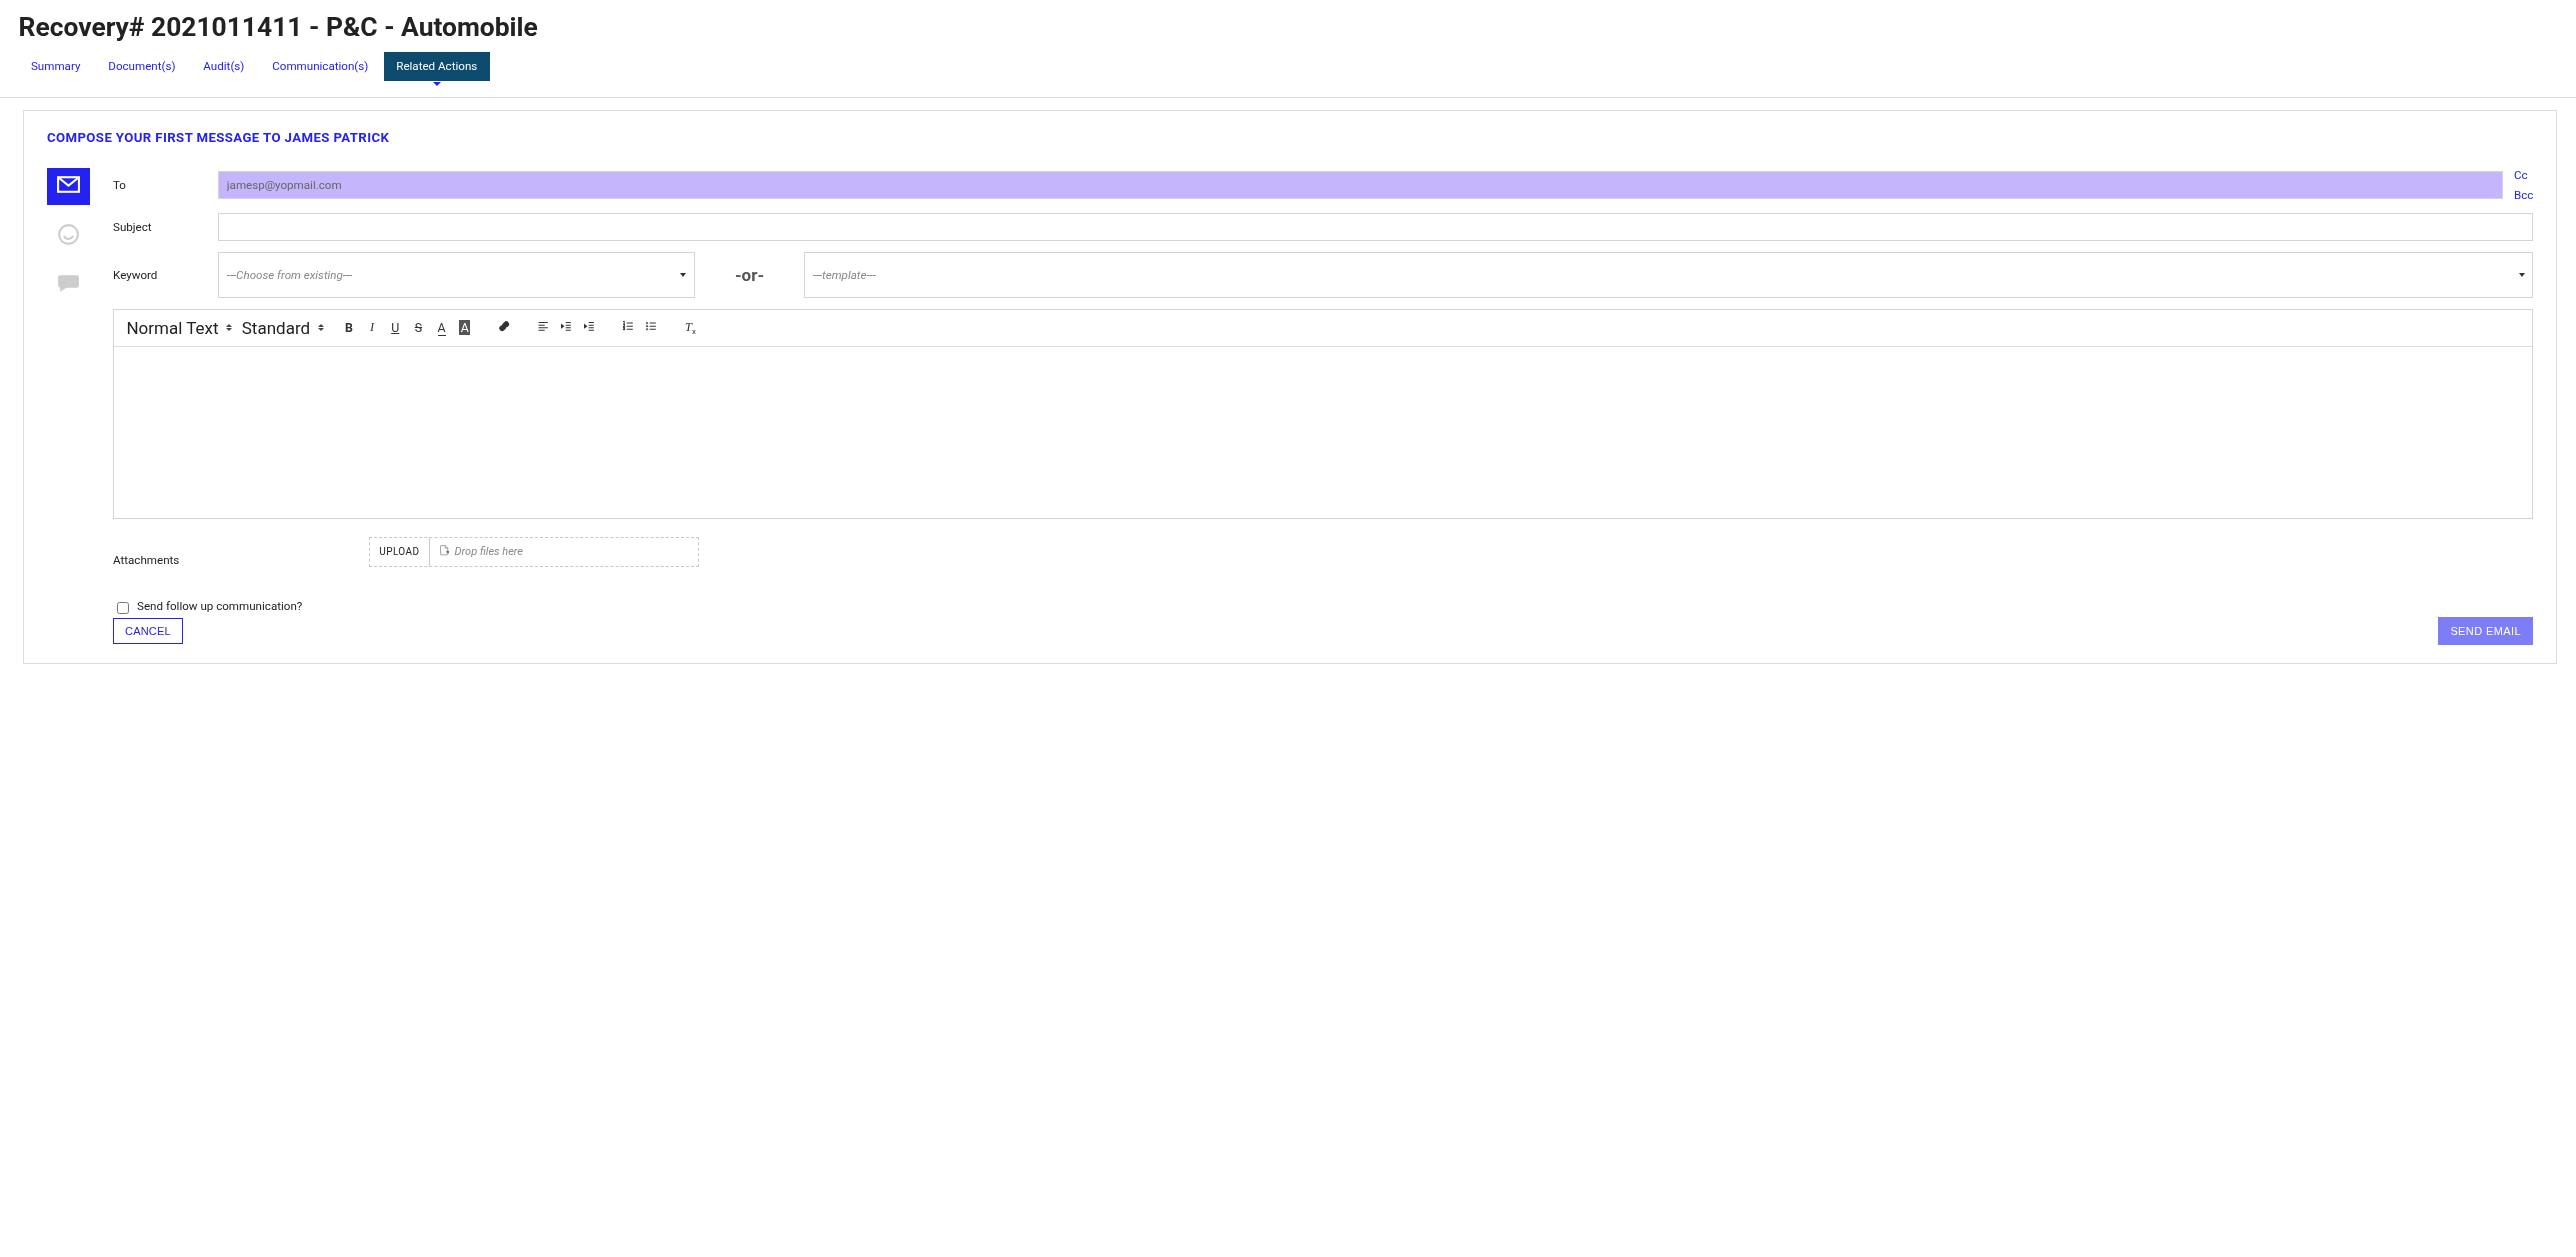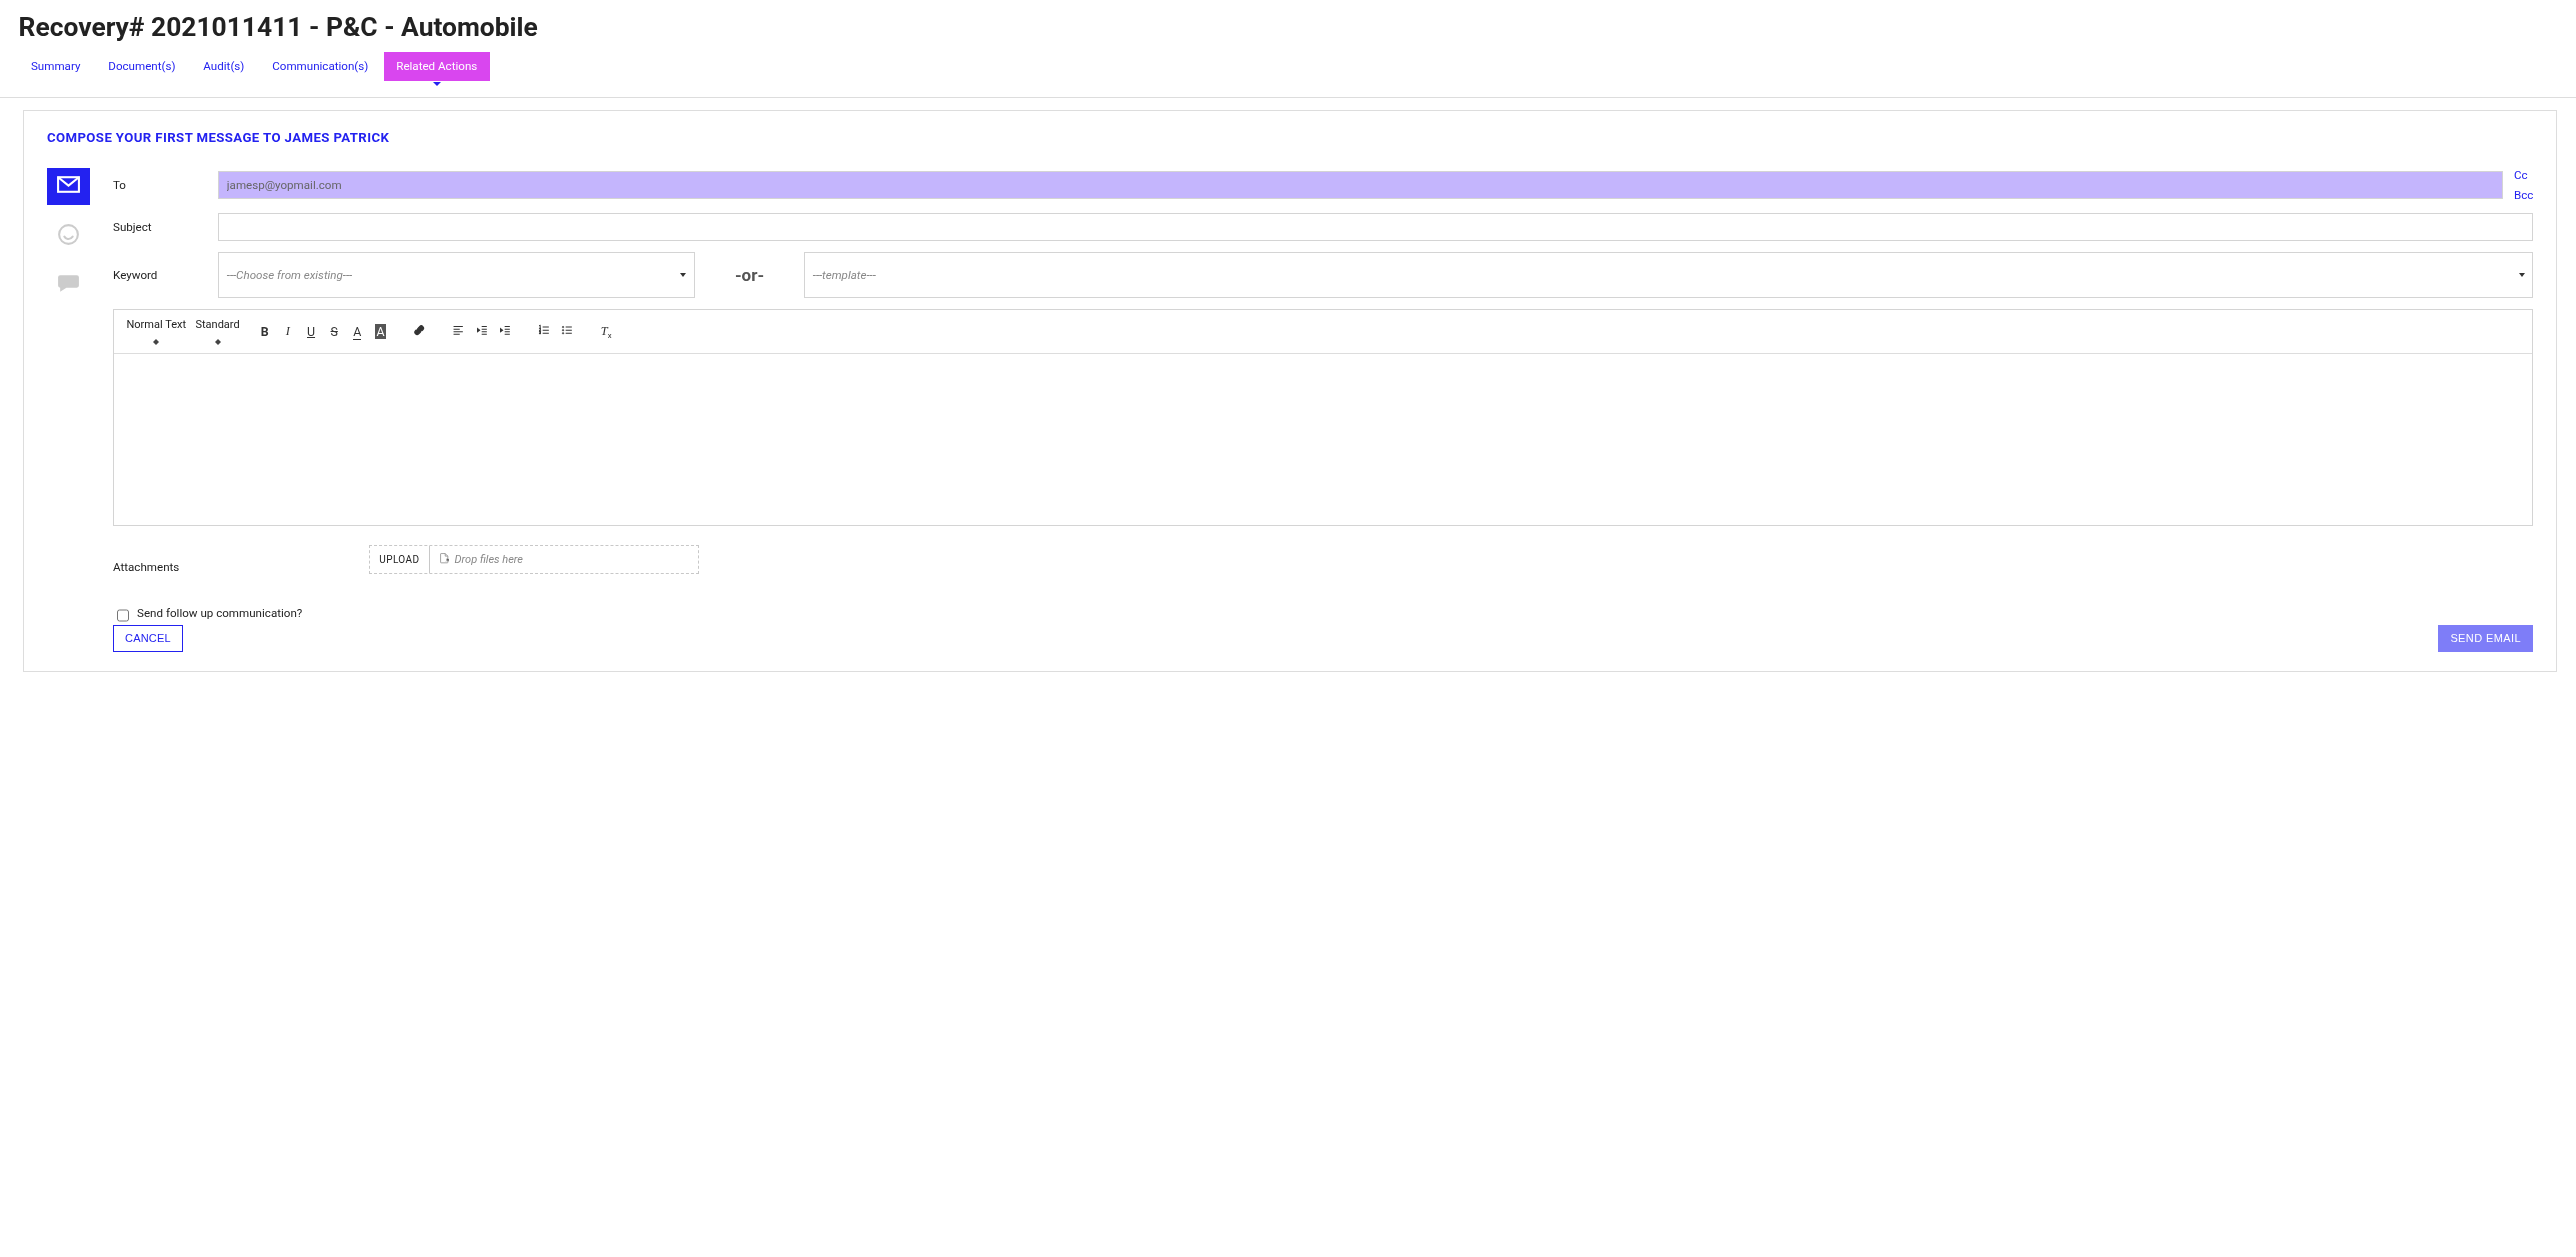--- a/index.html
+++ b/index.html
@@ -23,21 +23,21 @@
     border-bottom: none;
   }
   .tab {
     padding: 7.8px 12.4px;
     color: #2322f0;
     font-size: 11.6px;
     cursor: pointer;
     position: relative;
   }
   .tab.active {
-    background: #d946ef;
+    background: #0c4a6e;
     color: #fff;
   }
   .tab.active::after {
     content: "";
     position: absolute;
     bottom: -4.7px;
     left: 50%;
     transform: translateX(-50%);
     border-left: 4.7px solid transparent;
     border-right: 4.7px solid transparent;
@@ -159,23 +159,22 @@
     gap: 0;
     border-bottom: 0.8px solid #ddd;
     background: #fff;
   }
   .tb-select {
     display: flex;
     align-items: center;
     gap: 7.8px;
     padding: 3.1px 4.7px;
     cursor: pointer;
-    font-size: 11px;
+    font-size: 17px;
     color: #222;
-    flex-direction: column;
   }
   .tb-select .sort-caret {
     display: inline-flex;
     flex-direction: column;
     gap: 0.8px;
   }
   .sort-caret::before {
     content: "";
     border-left: 3.1px solid transparent;
     border-right: 3.1px solid transparent;

